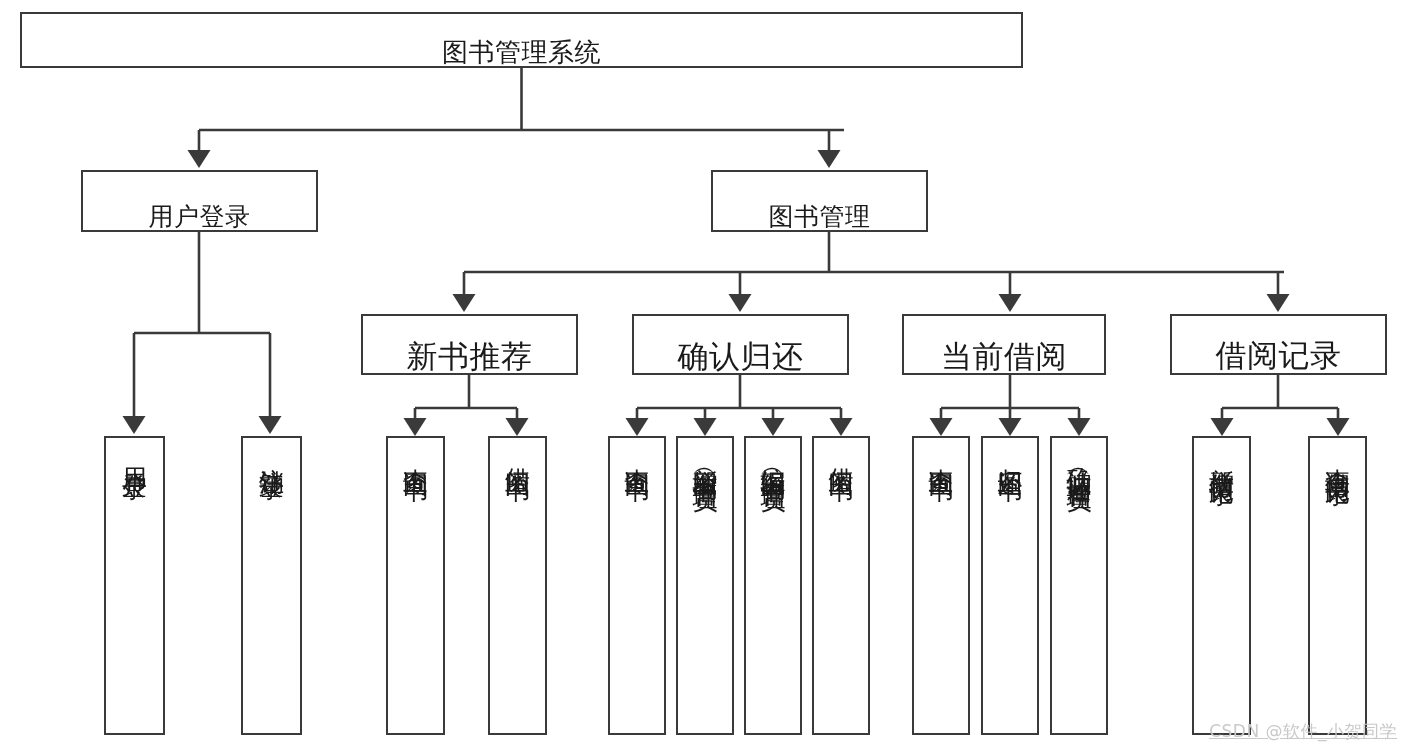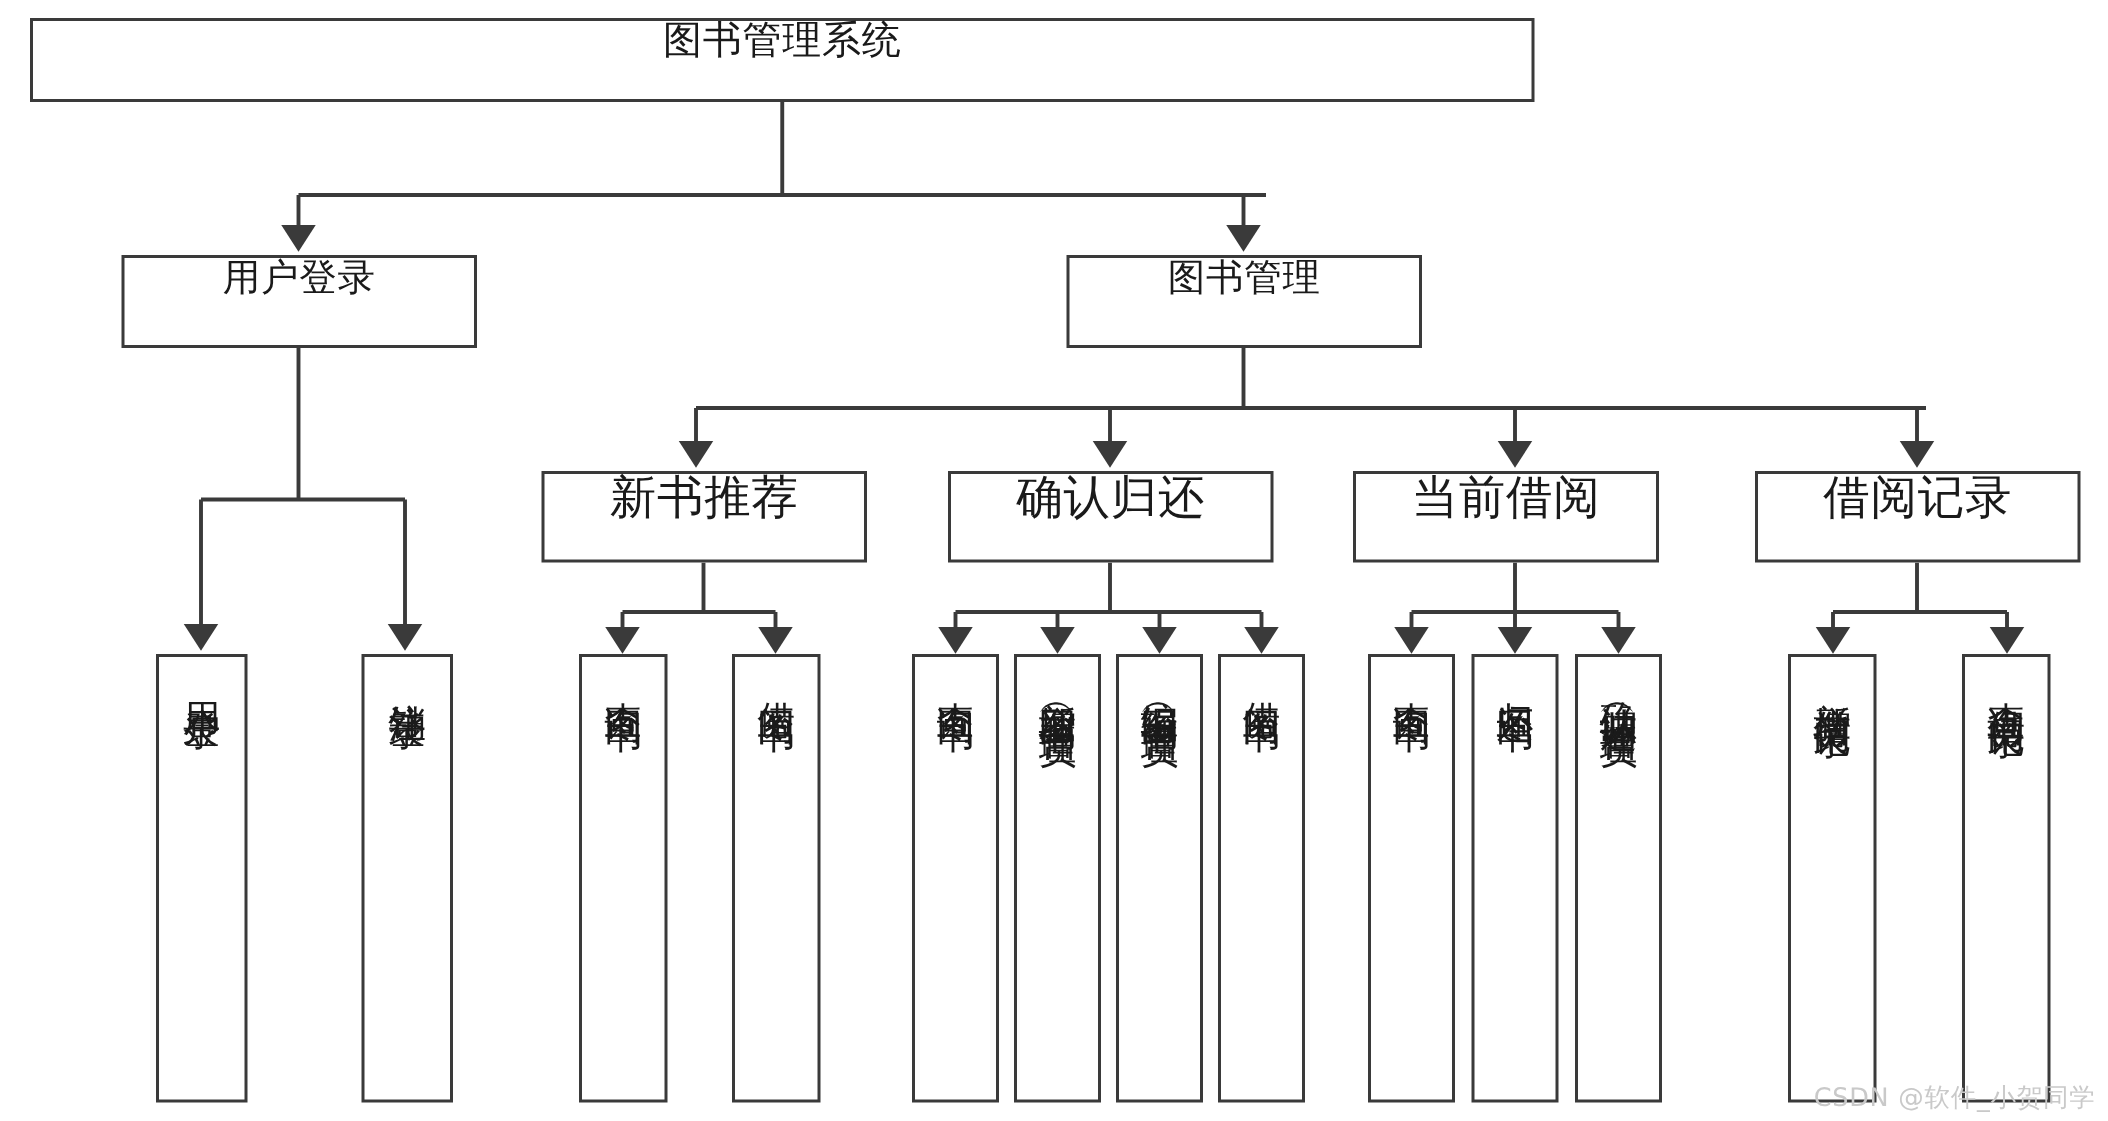--- a/index.html
+++ b/index.html
@@ -25,21 +25,21 @@
     width: 1405px;
     height: 747px;
     pointer-events: none;
   }
   .node {
     position: absolute;
     box-sizing: border-box;
     border: 2.5px solid #3a3a3a;
     background: #ffffff;
     display: flex;
-    align-items: flex-start;
+    align-items: flex-end;
     justify-content: center;
     z-index: 2;
   }
   .node-label {
     color: #1a1a1a;
     text-align: center;
     line-height: 1.05;
     white-space: nowrap;
   }
   
@@ -67,20 +67,21 @@
   }
   .watermark {
     position: absolute;
     right: 8px;
     bottom: 4px;
     font-size: 17px;
     color: #c9c9c9;
     z-index: 5;
     white-space: nowrap;
     letter-spacing: 0.5px;
+    text-decoration: underline;
   }
 </style>
 </head>
 <body>
 
 <div id="diagram-root">
 
   <svg class="connector-layer" viewBox="0 0 1405 747" xmlns="http://www.w3.org/2000/svg">
     <defs>
       <marker id="arrowhead" markerWidth="9" markerHeight="9" refX="3.2" refY="4.5" orient="auto" markerUnits="strokeWidth">
@@ -132,21 +133,21 @@
   </svg>
 
   <div class="node horizontal level-1" style="left:20px; top:12px; width:1003px; height:56px;">
     <span class="node-label">图书管理系统</span>
   </div>
 
   <div class="node horizontal level-2" style="left:81px; top:170px; width:237px; height:62px;">
     <span class="node-label">用户登录</span>
   </div>
 
-  <div class="node horizontal level-2" style="left:711px; top:170px; width:237px; height:62px;">
+  <div class="node horizontal level-2" style="left:711px; top:170px; width:217px; height:62px;">
     <span class="node-label">图书管理</span>
   </div>
 
   <div class="node horizontal level-3" style="left:361px; top:314px; width:217px; height:61px;">
     <span class="node-label">新书推荐</span>
   </div>
 
   <div class="node horizontal level-3" style="left:632px; top:314px; width:217px; height:61px;">
     <span class="node-label">确认归还</span>
   </div>

